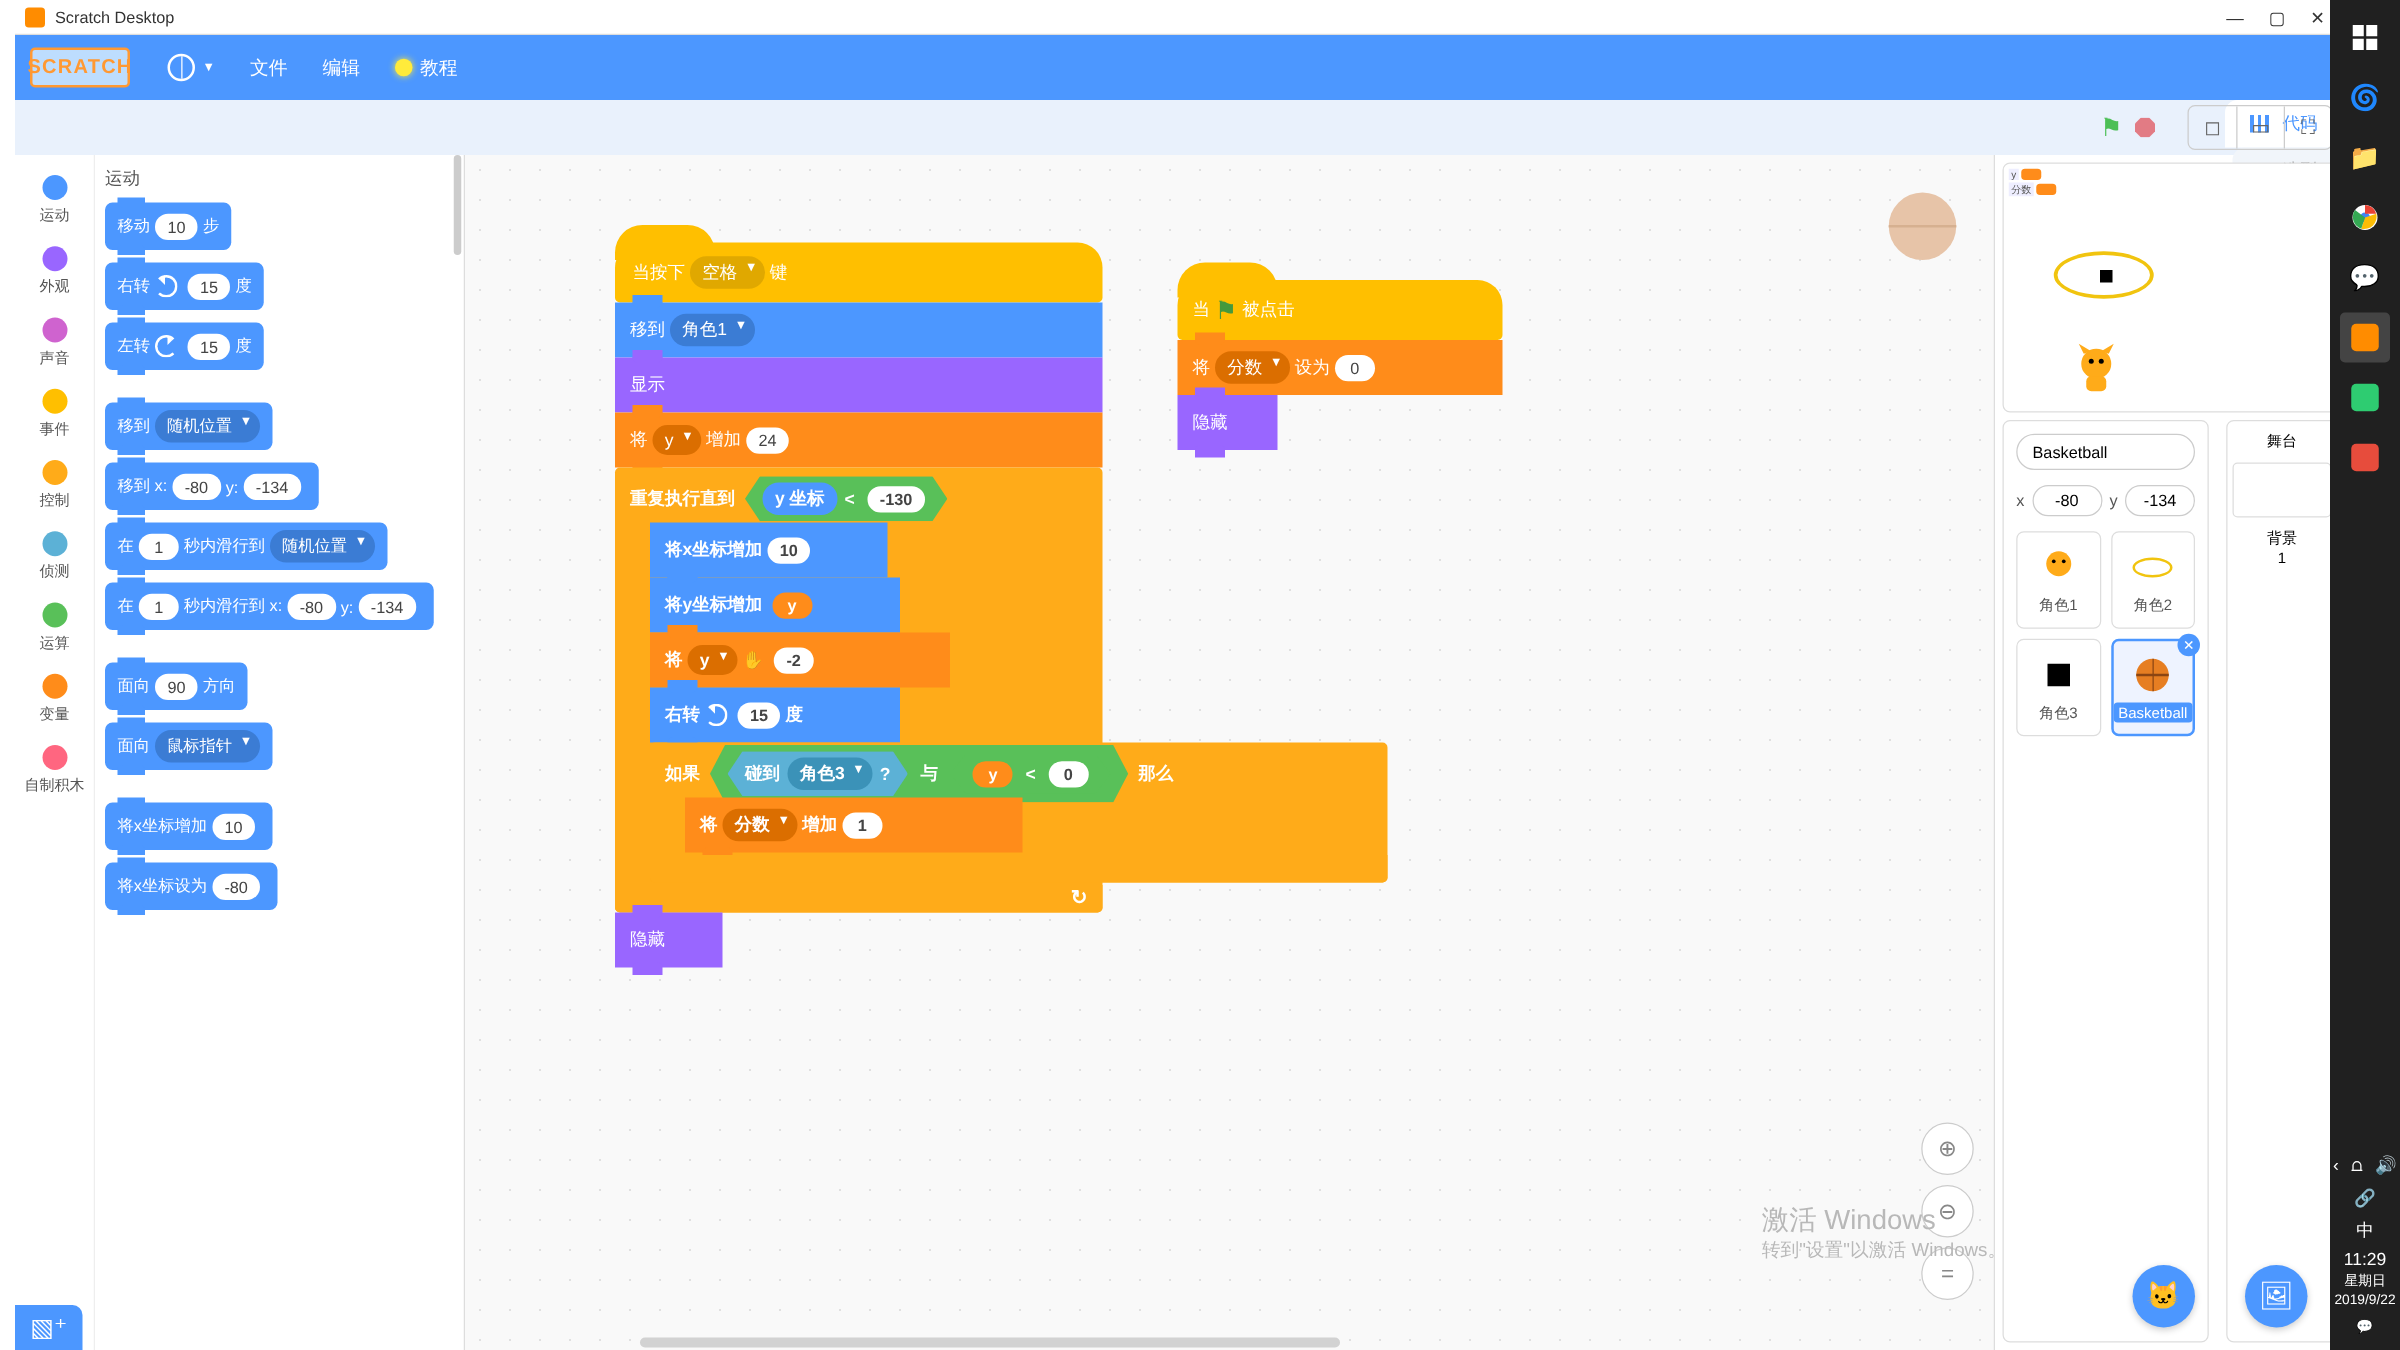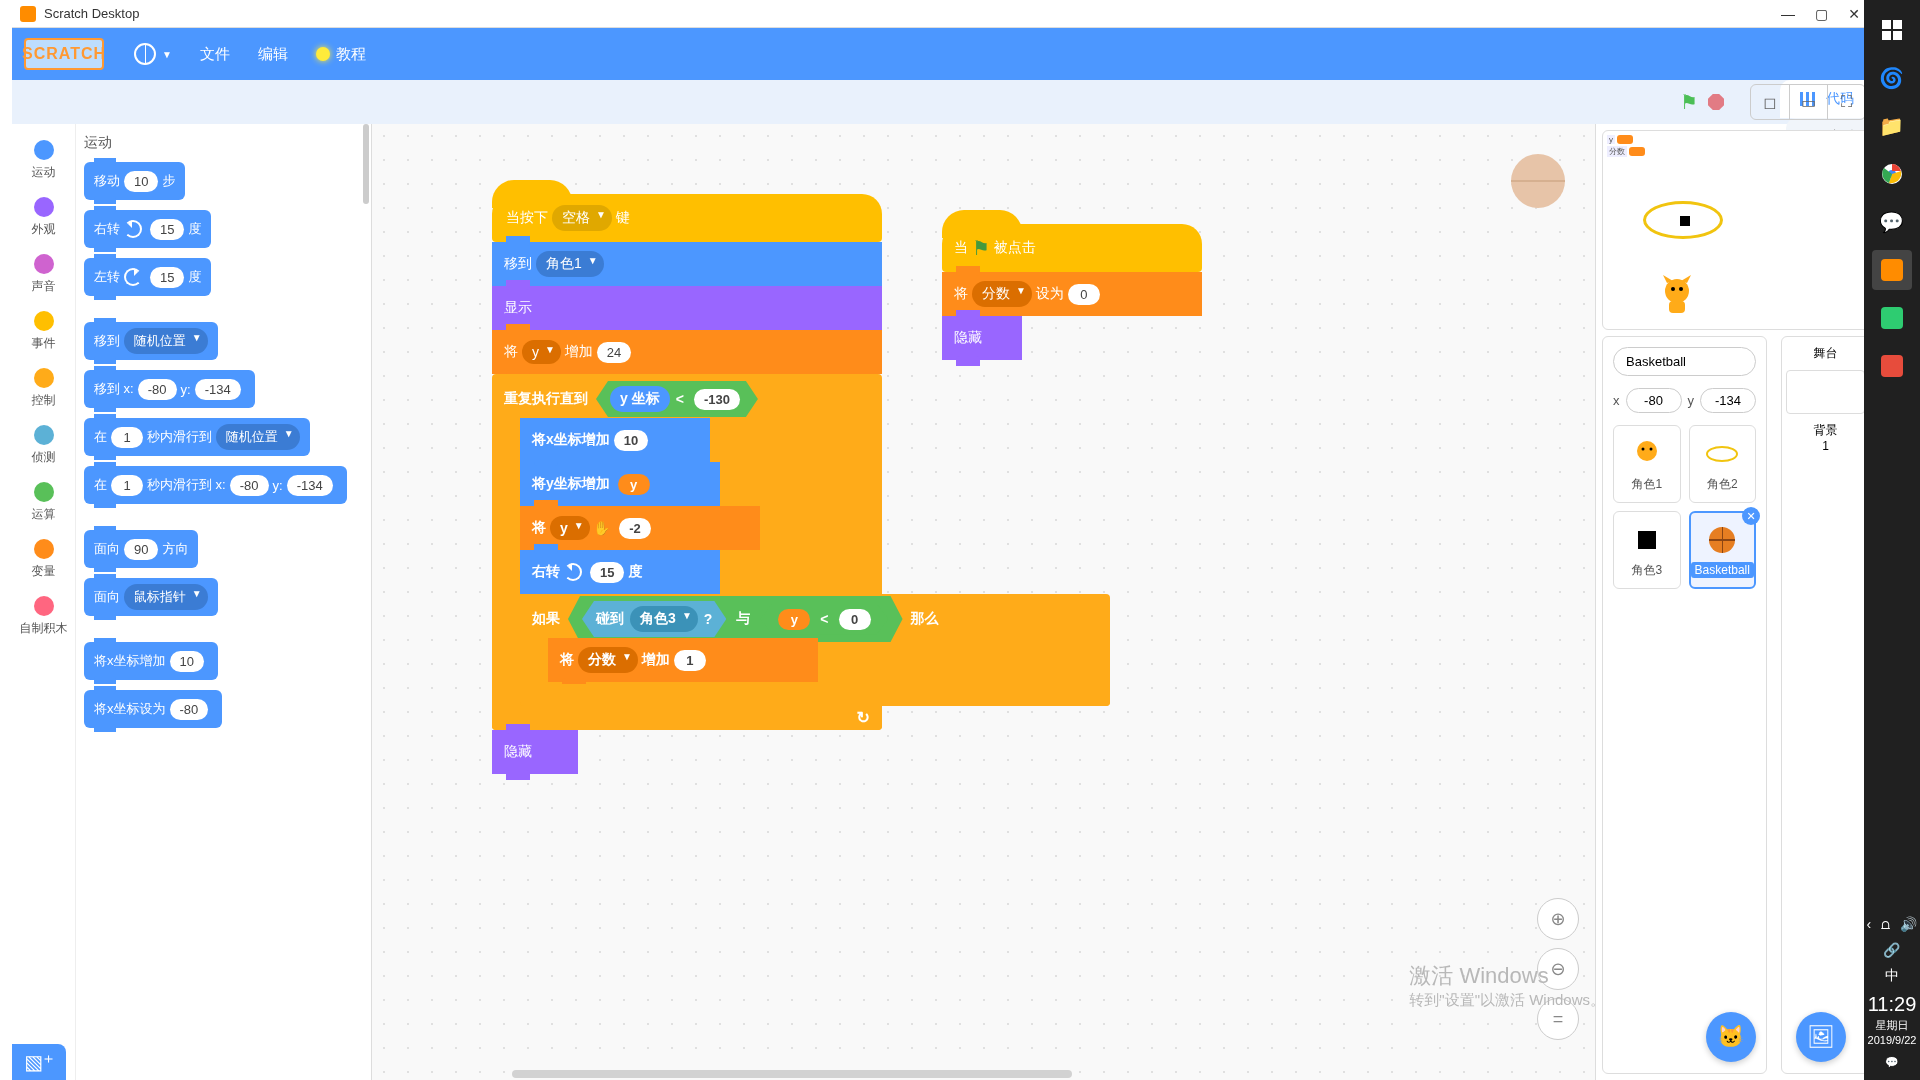--- a/index.html
+++ b/index.html
@@ -490,18 +490,18 @@
   <div class="wtray">
     <div class="row">
         <span>‹</span>
         <span>⩍</span>
         <span>🔊</span>
       </div>
     <div class="row">
         <span>🔗</span>
       </div>
     <div style="font-size:14px;margin:4px 0">中</div>
-    <div style="font-size:20px">11:29</div>
+    <div style="font-size:14px">11:29</div>
     <div>星期日</div>
     <div>2019/9/22</div>
     <div style="margin-top:6px">💬</div>
   </div>
 </div>
 
 </body></html>

